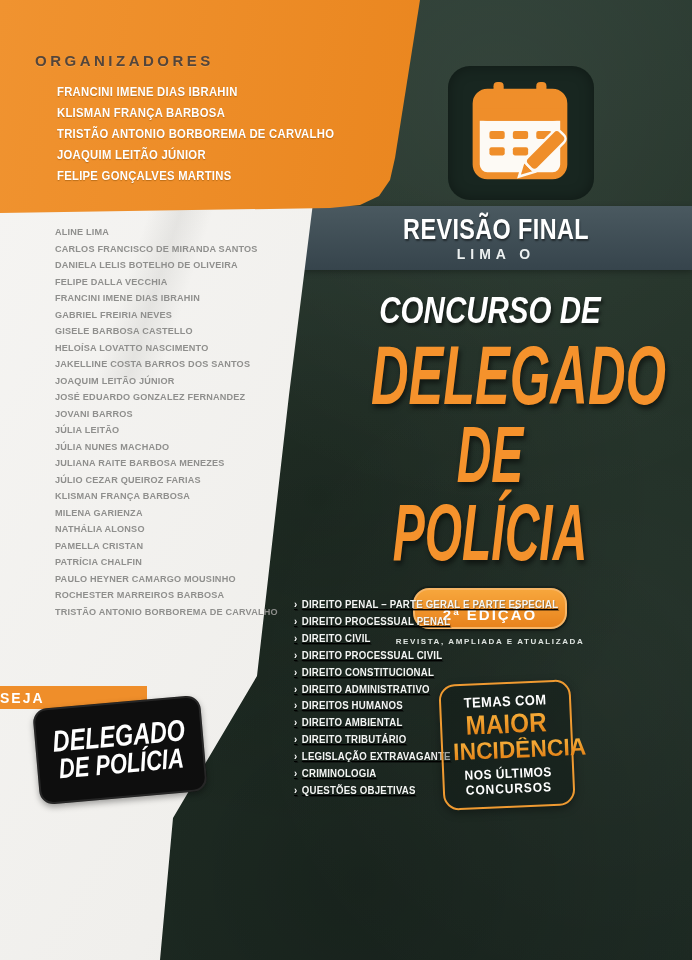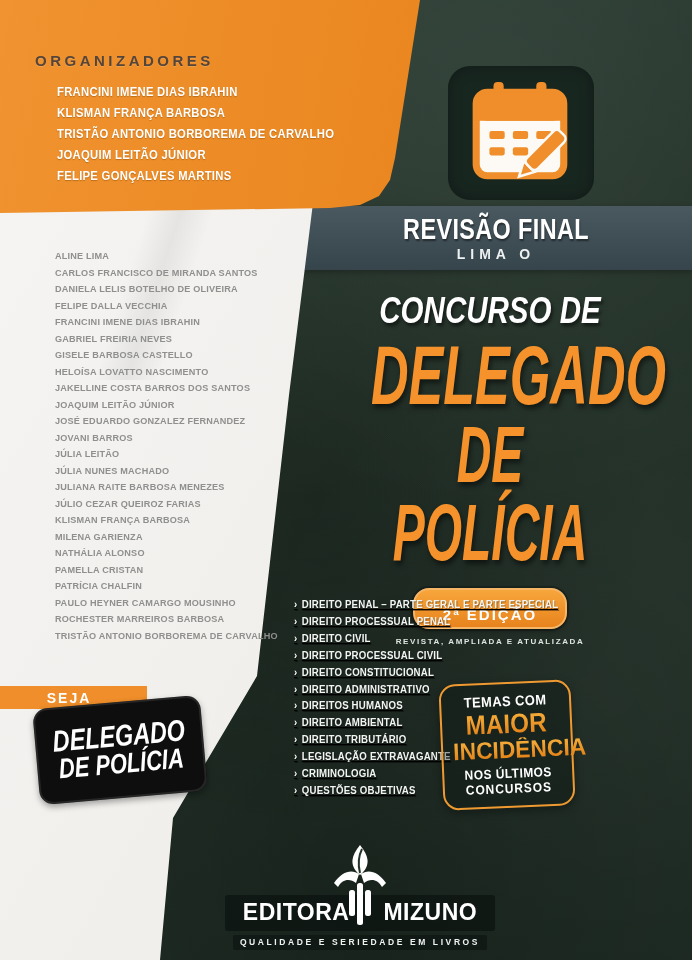--- a/index.html
+++ b/index.html
@@ -145,30 +145,30 @@
   .org-list { margin:13px 0 0 57px; }
   .org-list li {
     font-size:12px; font-weight:800; color:#ffffff; line-height:21px; letter-spacing:0.3px;
     transform:scaleX(0.94); transform-origin:left center; white-space:nowrap;
     text-shadow:0 1px 1px rgba(140,80,10,0.5);
   }
 
   
   .authors { position:absolute; left:55px; top:224px; }
   .aut-head { font-size:14px; font-weight:900; color:#e2812e; letter-spacing:3.5px; }
-  .aut-list { margin-top:24px; }
+  .aut-list { margin-top:0; }
   .aut-list li {
     font-size:9.5px; font-weight:700; color:#8f8f8d; line-height:16.5px; letter-spacing:0.2px;
     transform:scaleX(0.96); transform-origin:left center; white-space:nowrap;
   }
 
   
   .seja {
     position:absolute; left:0; top:686px; width:147px; height:23px;
-    background:#ef8e2a; display:flex; align-items:center; justify-content:center;
+    background:#ef8e2a; display:flex; align-items:center; justify-content:flex-start;
     padding-right:9px;
   }
   .seja span { color:#fff; font-weight:800; font-size:14px; letter-spacing:2px; }
   .stamp {
     position:absolute; left:36px; top:702px; width:168px; height:96px;
     background:#0e0e0e; border-radius:14px; transform:rotate(-5deg);
     display:flex; flex-direction:column; align-items:center; justify-content:center;
     box-shadow:0 3px 6px rgba(0,0,0,0.35), inset 0 0 0 2px rgba(255,255,255,0.10);
   }
   .s1, .s2 {
@@ -237,38 +237,20 @@
     </ul>
 
     <div class="hbadge">
       <div class="hb1">TEMAS COM</div>
       <div class="hb2">MAIOR</div>
       <div class="hb3">INCIDÊNCIA</div>
       <div class="hb4">NOS ÚLTIMOS</div>
       <div class="hb5">CONCURSOS</div>
     </div>
 
-    <div class="publisher">
-      <div class="tree">
-        <svg width="64" height="88" viewBox="0 0 64 88">
-          <path d="M32 2 C40 12 44 22 32 32 C20 22 24 12 32 2 Z" fill="#ffffff"></path>
-          <path d="M32 30 C30 22 30.5 13 34 6" stroke="#243329" stroke-width="2" fill="none"></path>
-          <path d="M6 40 C14 28 24 26 31 31 L28 40 C22 35 14 36 10 44 Z" fill="#ffffff"></path>
-          <path d="M58 40 C50 28 40 26 33 31 L36 40 C42 35 50 36 54 44 Z" fill="#ffffff"></path>
-          <rect x="21" y="47" width="6" height="26" rx="2.5" fill="#ffffff"></rect>
-          <rect x="29" y="40" width="6" height="42" rx="2.5" fill="#ffffff"></rect>
-          <rect x="37" y="47" width="6" height="26" rx="2.5" fill="#ffffff"></rect>
-        </svg>
-      </div>
-      <div class="pubname">
-        <span>EDITORA</span>
-        <span>MIZUNO</span>
-      </div>
-      <div class="pubtag">QUALIDADE E SERIEDADE EM LIVROS</div>
-    </div>
 
   </div>
 
   <div class="orange-block">
     <div class="org-head">ORGANIZADORES</div>
     <ul class="org-list">
       <li>FRANCINI IMENE DIAS IBRAHIN</li>
       <li>KLISMAN FRANÇA BARBOSA</li>
       <li>TRISTÃO ANTONIO BORBOREMA DE CARVALHO</li>
       <li>JOAQUIM LEITÃO JÚNIOR</li>

